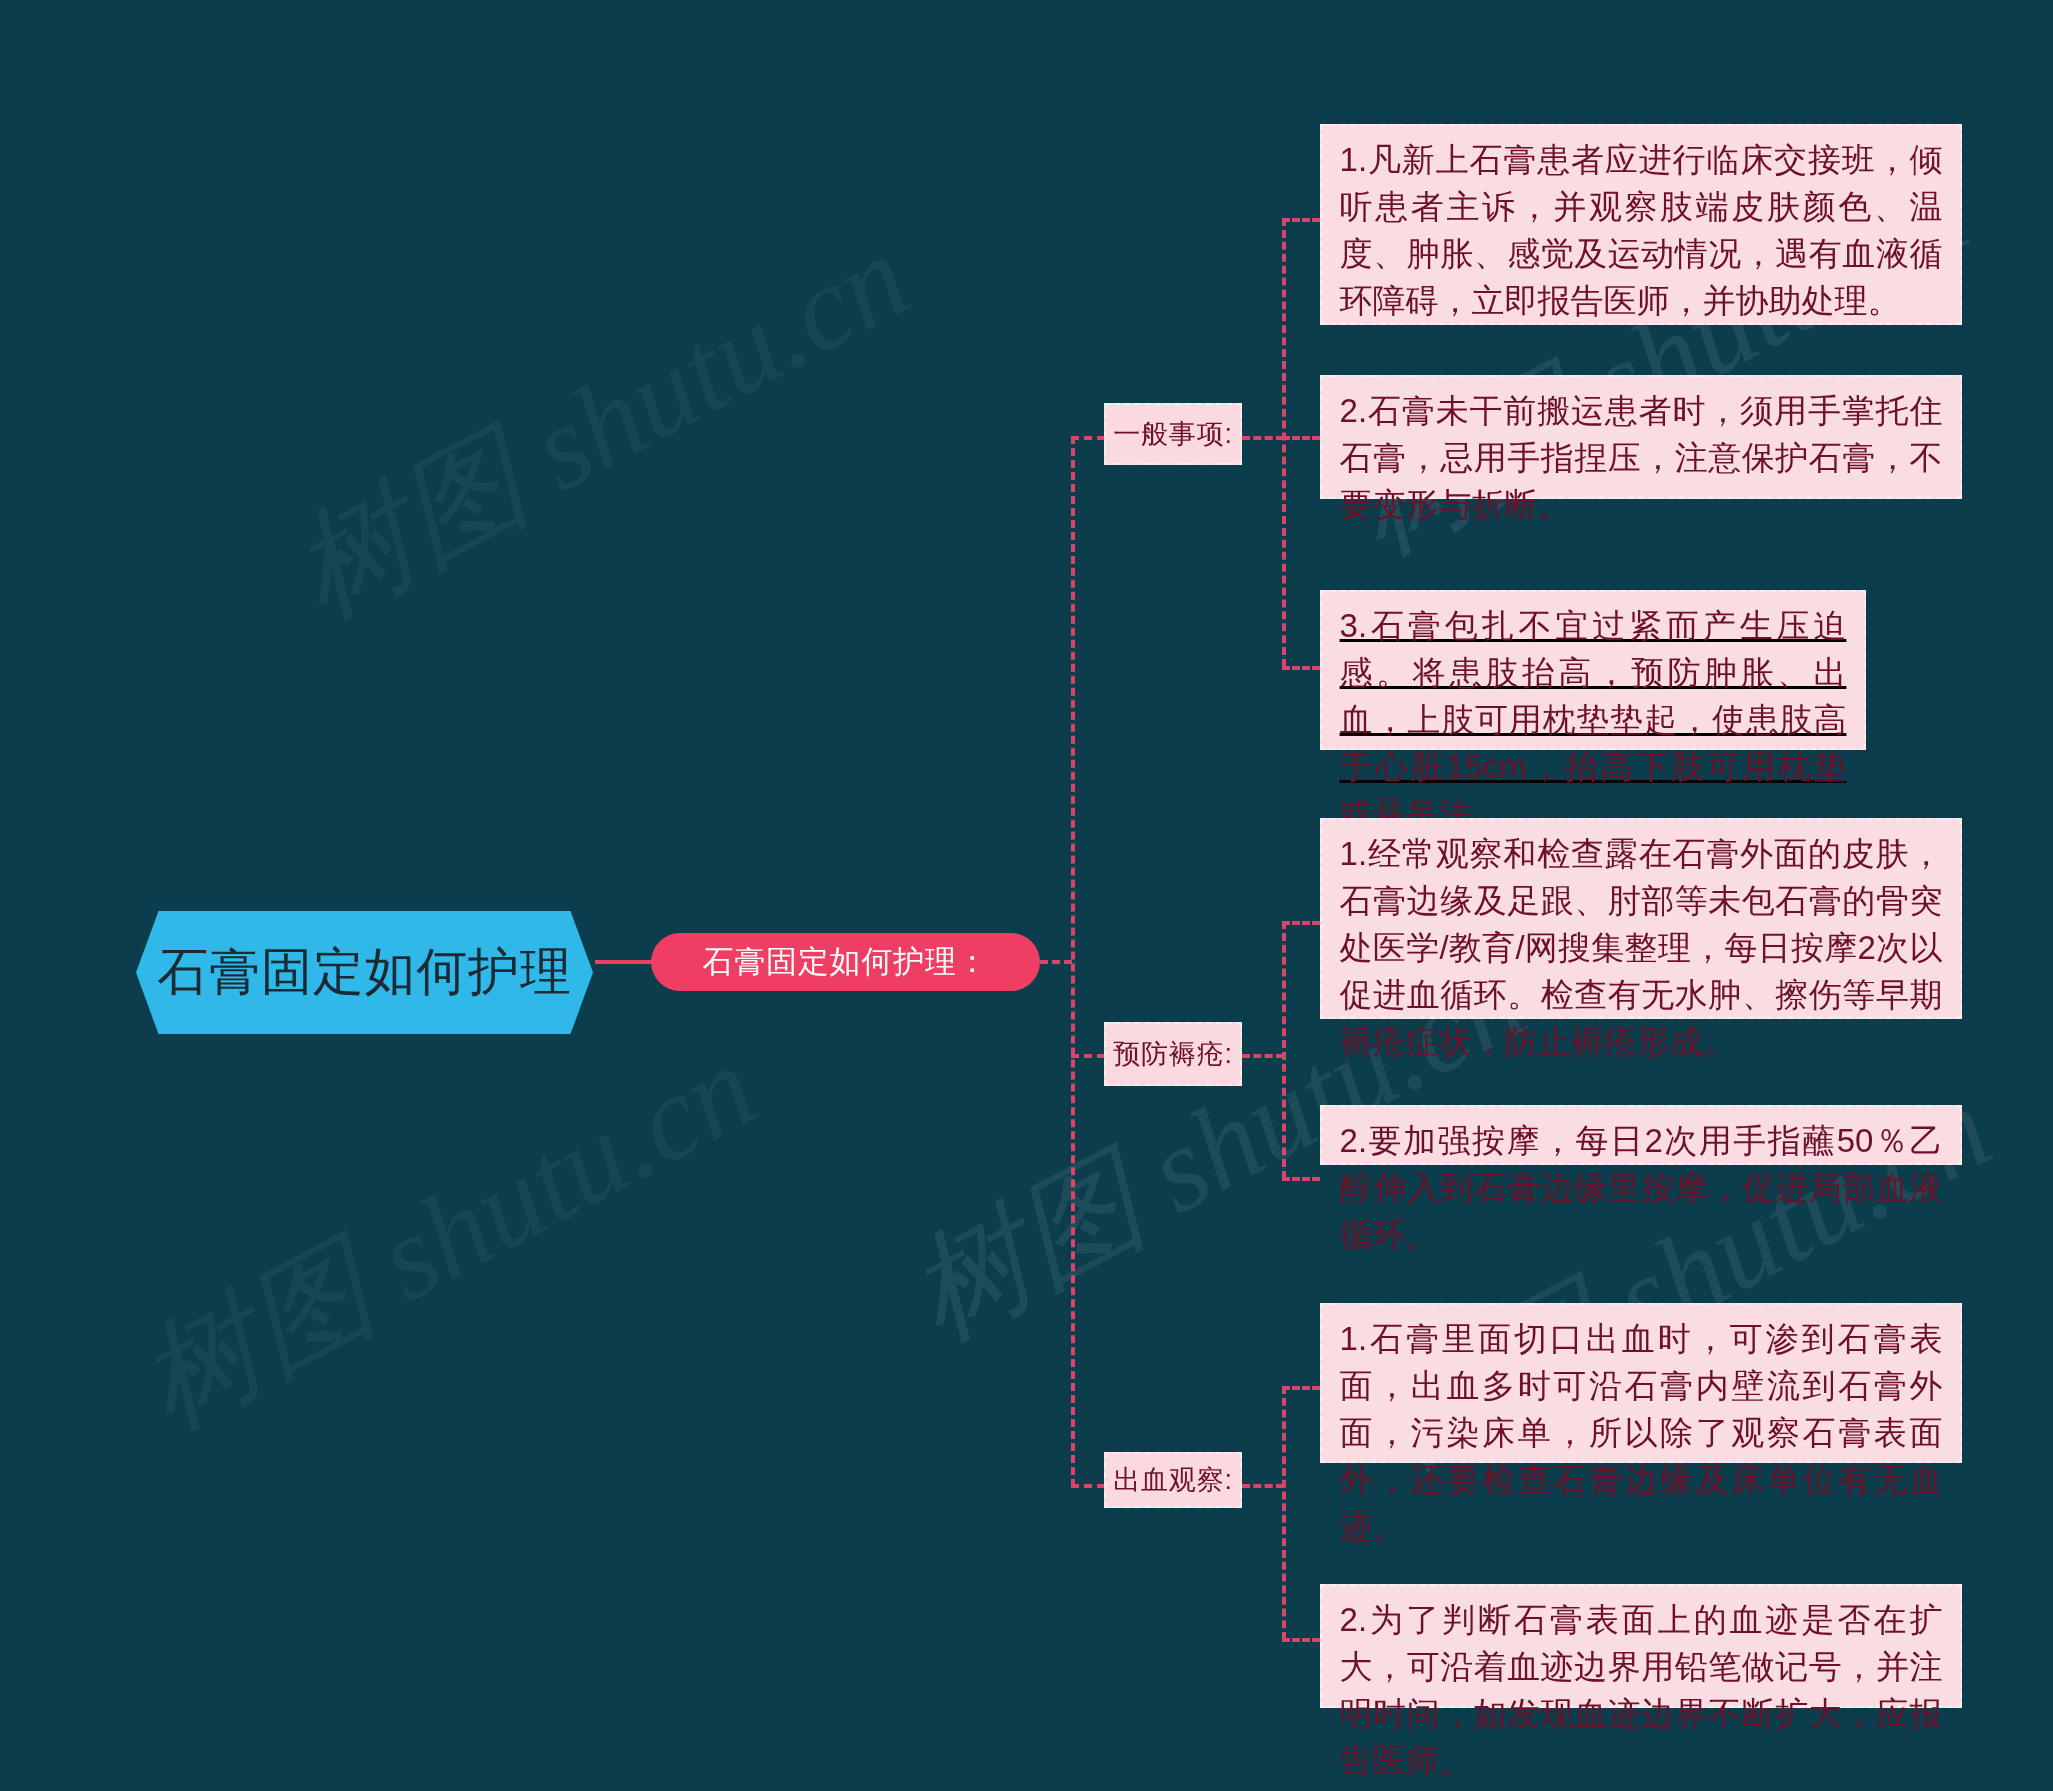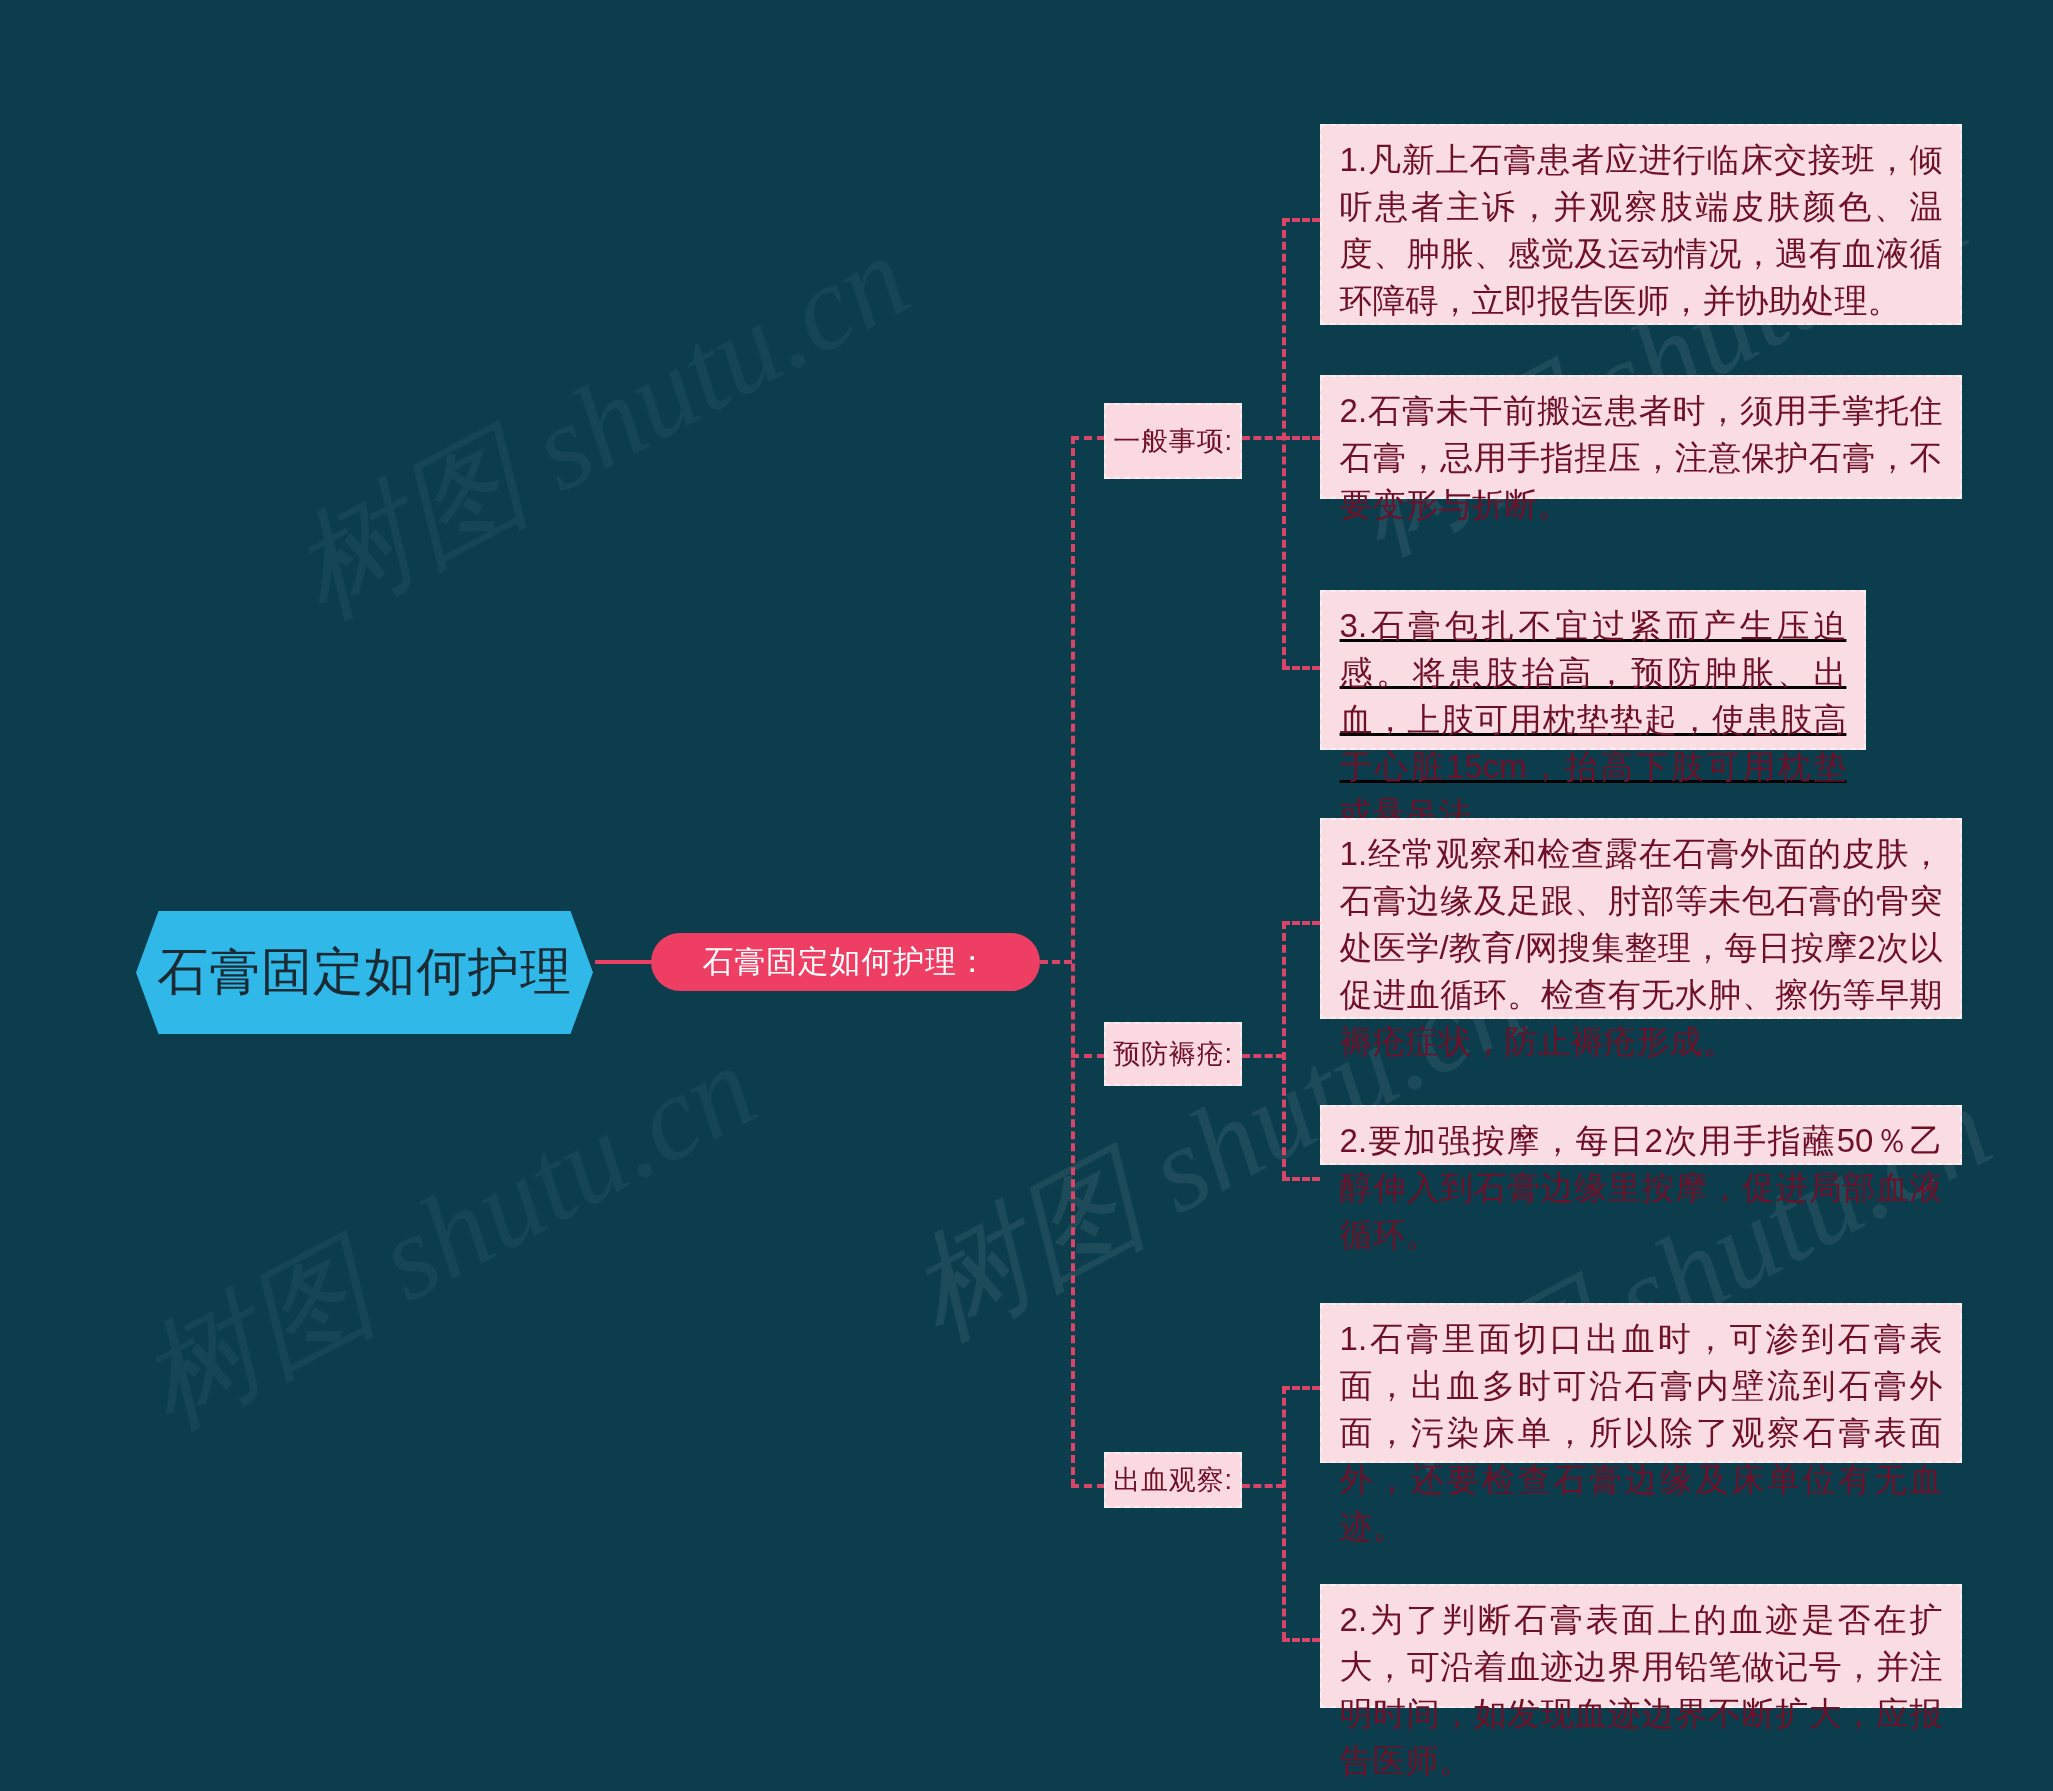--- a/index.html
+++ b/index.html
@@ -132,21 +132,21 @@
   <div class="hline" style="left:1282px;top:1638px;width:38px;"></div>
 
   <div class="root-node">
     <span>石膏固定如何护理</span>
   </div>
 
   <div class="l1-node">
     <span>石膏固定如何护理：</span>
   </div>
 
-  <div class="branch-label" style="left:1104px;top:403px;width:138px;height:76px;">
+  <div class="branch-label" style="left:1104px;top:403px;width:138px;height:62px;">
     <span>一般事项:</span>
   </div>
 
   <div class="branch-label" style="left:1104px;top:1022px;width:138px;height:64px;text-align:right;">
     <span>预防褥疮:</span>
   </div>
 
   <div class="branch-label" style="left:1104px;top:1452px;width:138px;height:56px;">
     <span>出血观察:</span>
   </div>

